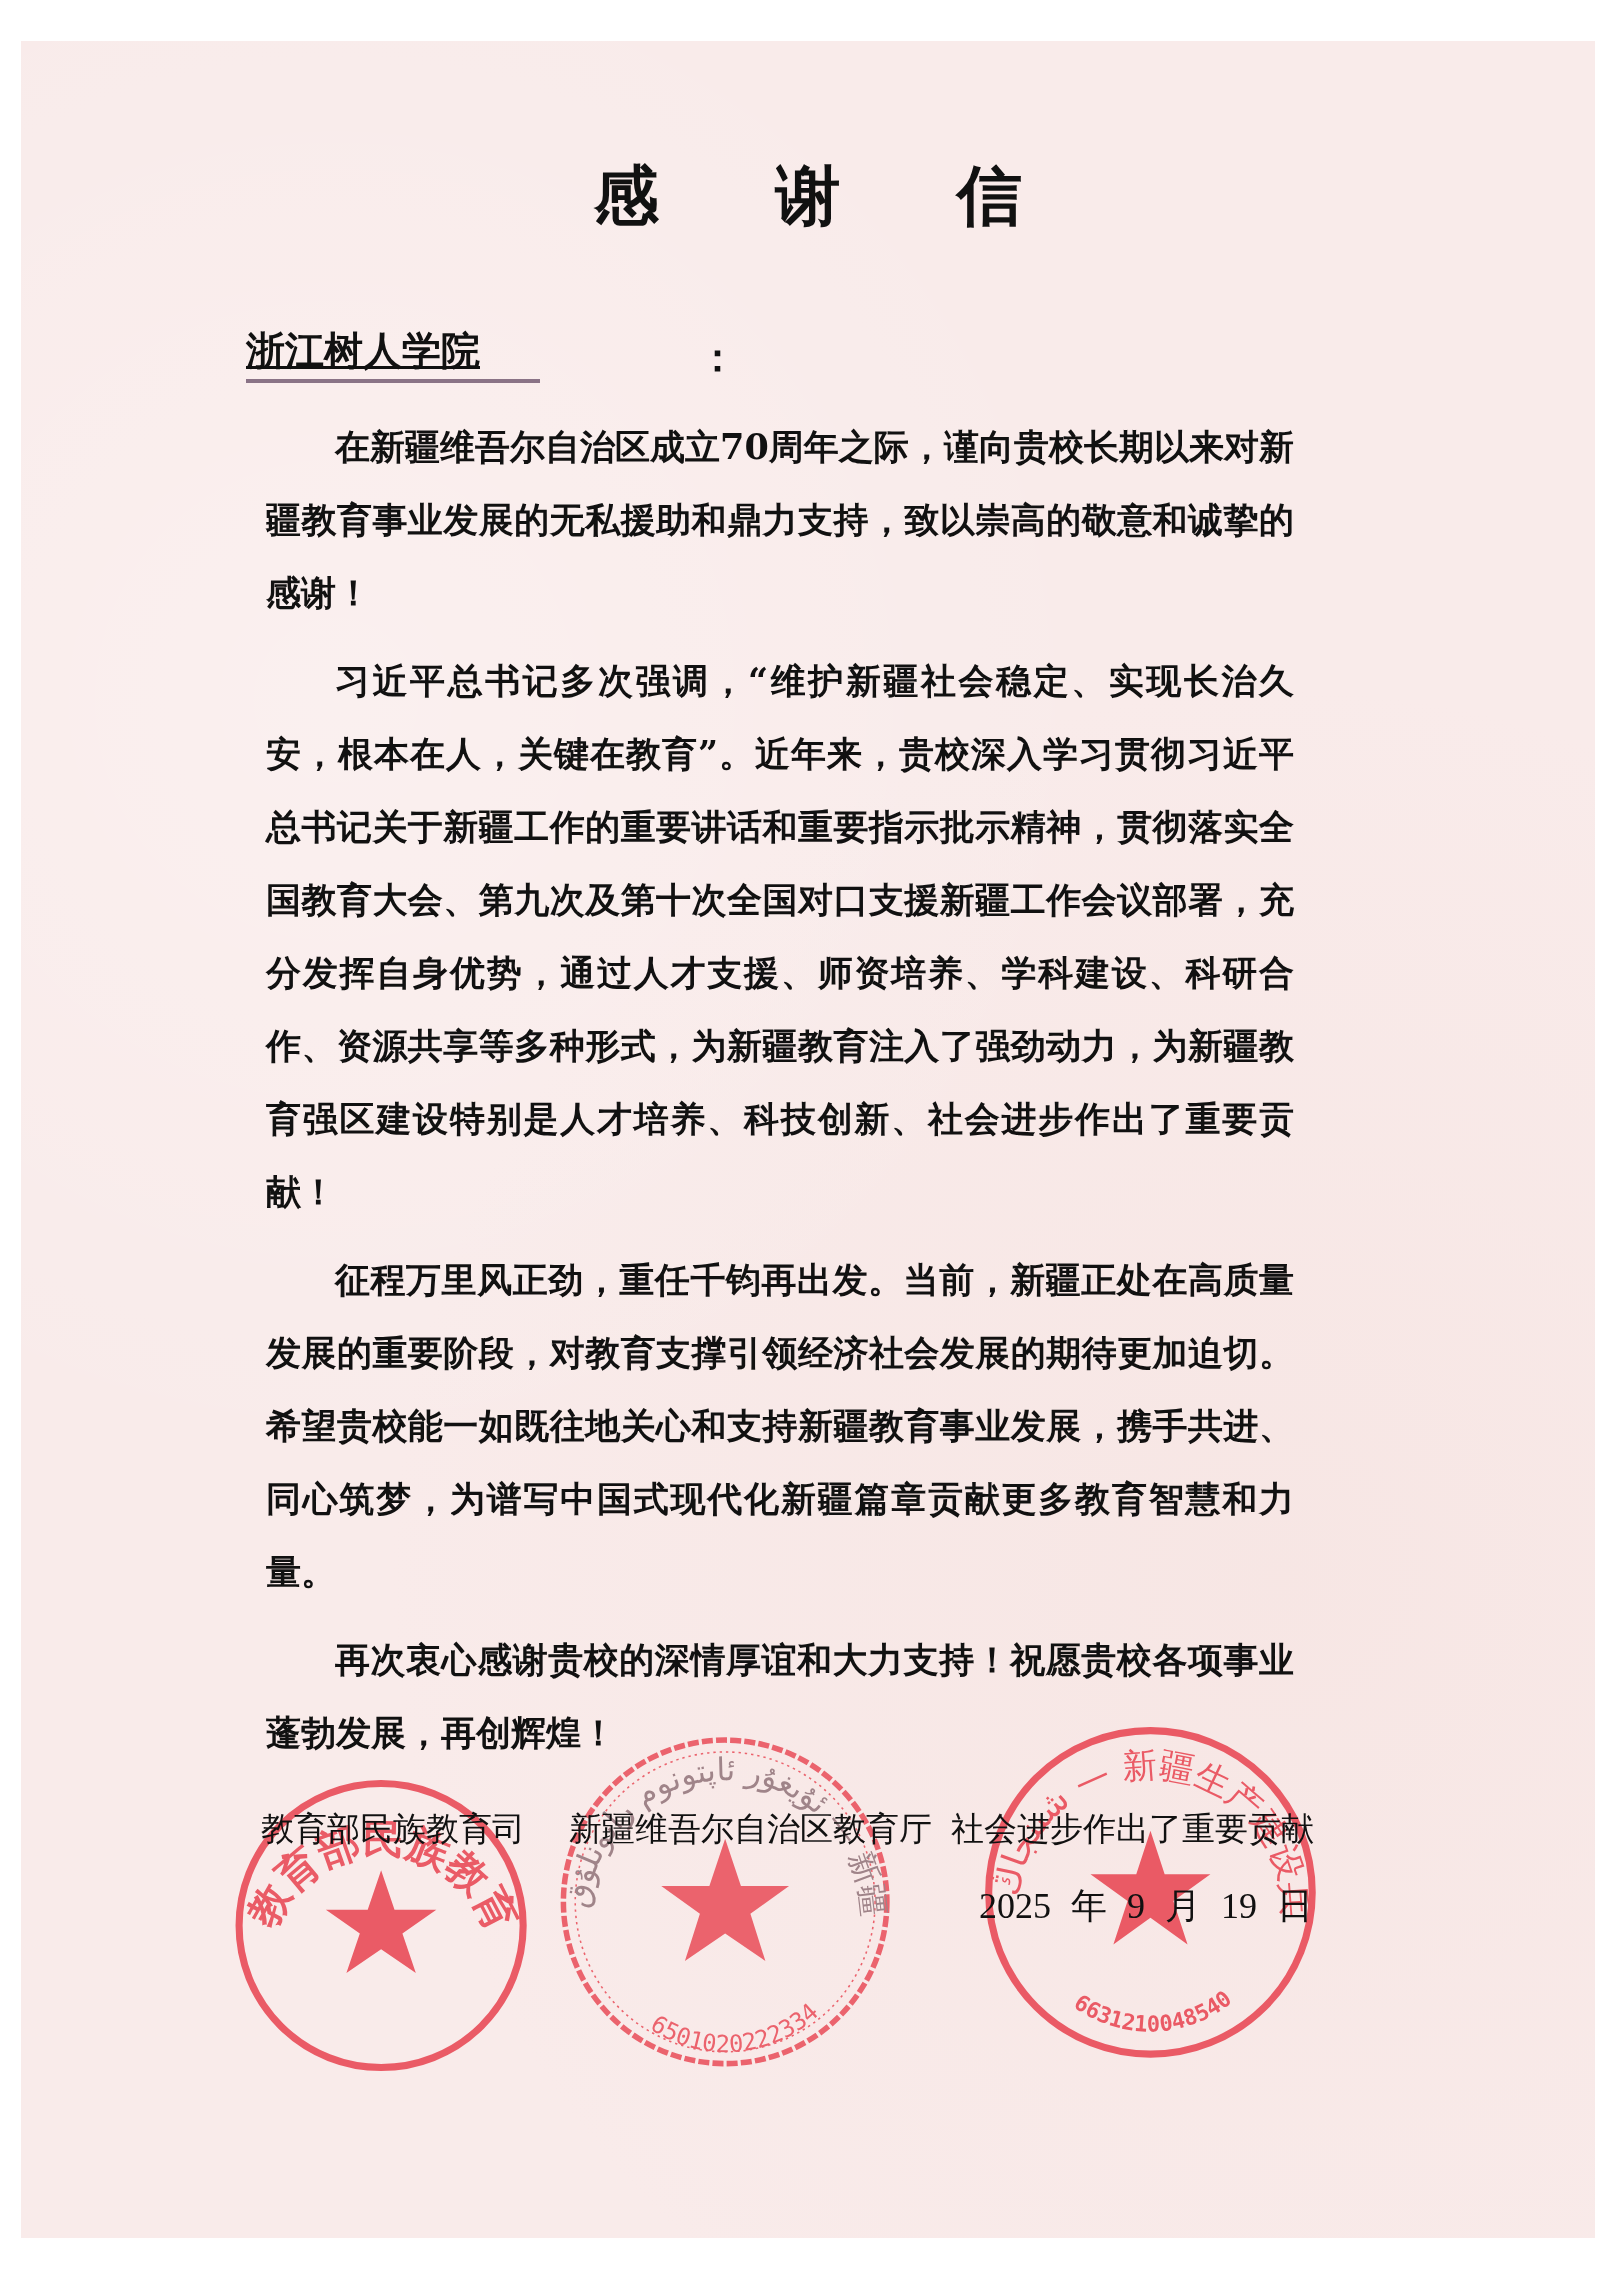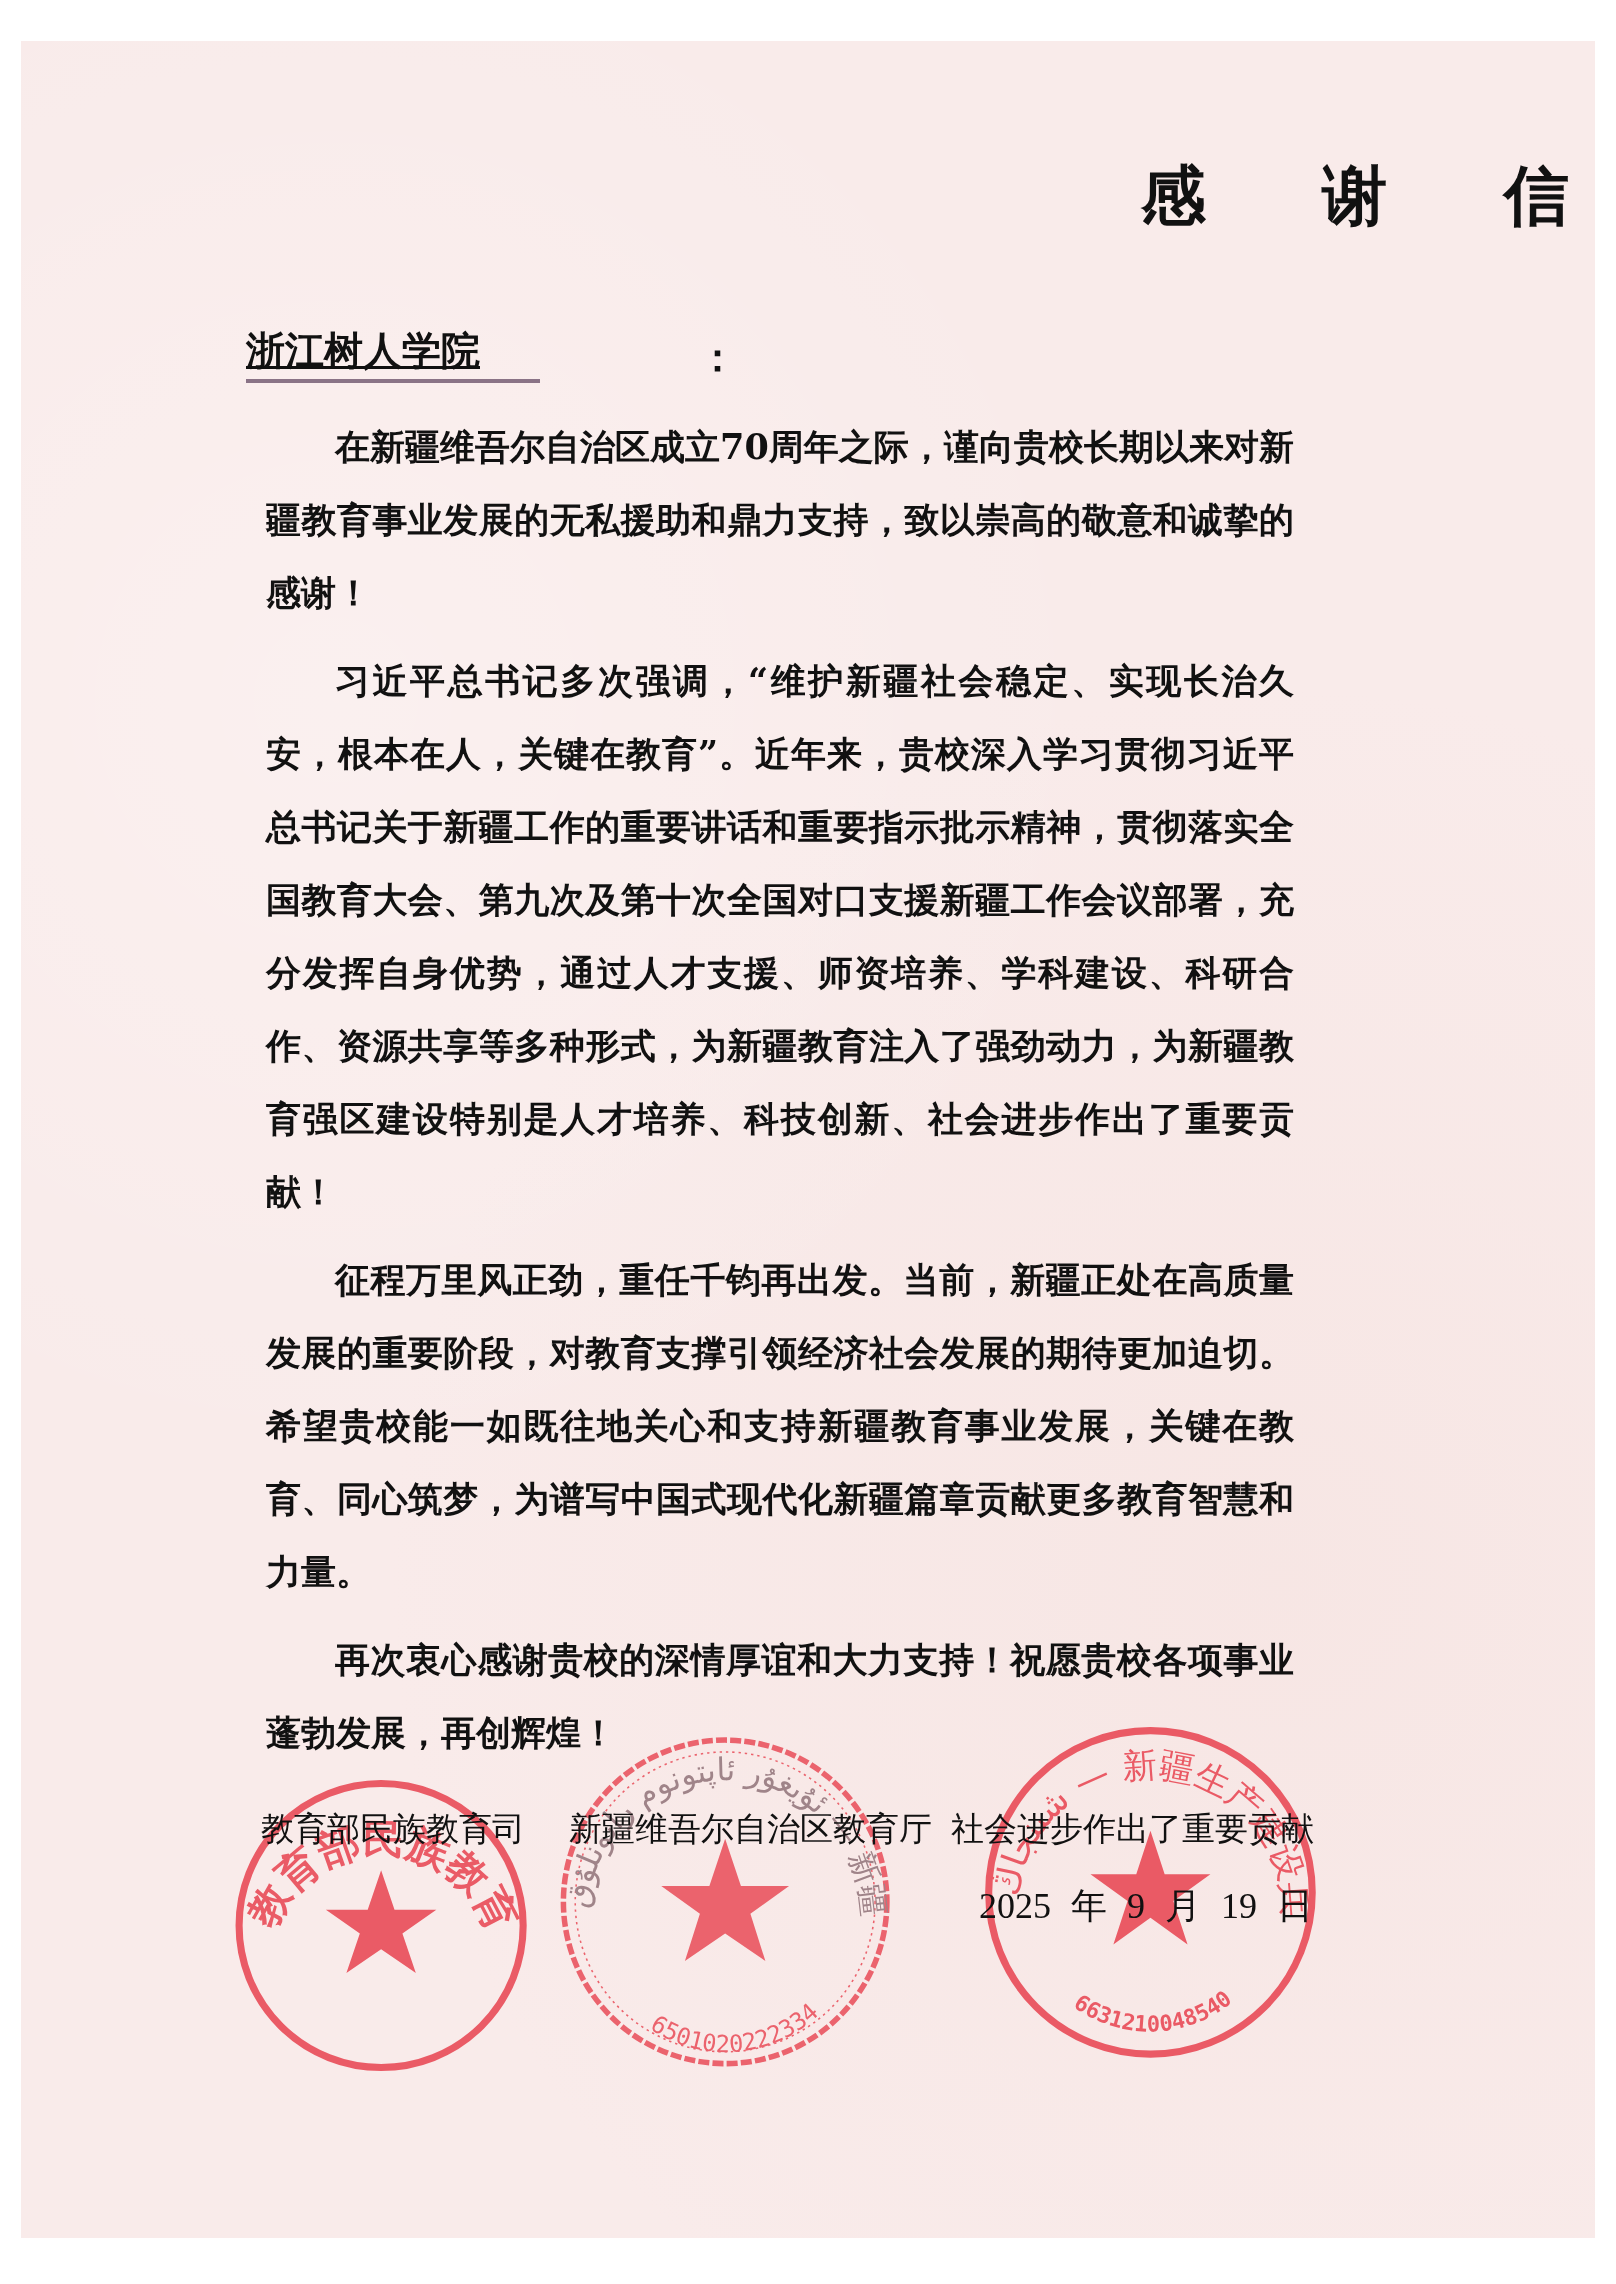--- a/index.html
+++ b/index.html
@@ -8,21 +8,21 @@
     font-family: "DejaVu Serif", "Liberation Serif", serif;
   }
   .paper {
     position:absolute; left:20.5px; top:41px; width:1574px; height:2197px;
     background:#f9ebea;
     background-image:
       radial-gradient(circle at 20% 30%, rgba(255,255,255,0.25) 0, rgba(255,255,255,0) 40%),
       radial-gradient(circle at 80% 70%, rgba(240,215,210,0.25) 0, rgba(240,215,210,0) 45%);
   }
   .title {
-    position:absolute; left:0; width:1616px; top:152px; text-align:right;
+    position:absolute; left:0; width:1616px; top:152px; text-align:center;
     font-size:65px; font-weight:bold; letter-spacing:47px; color:#111;
     font-family: "DejaVu Sans", sans-serif; text-indent:47px;
   }
   .salutation {
     position:absolute; left:246px; top:324px; font-size:39px; font-weight:bold; color:#111;
     font-family: "DejaVu Sans", sans-serif;
     text-decoration: underline;
   }
   .salutation-underline {
     position:absolute; left:246px; top:379px; width:294px; height:4px; background:#5a3f5a; opacity:0.7;
@@ -92,21 +92,21 @@
     <path id="arc3b" d="M 1335 2520 A 165 165 0 0 0 1580 2520" fill="none"></path>
     <text font-size="28" fill="#e8424f" font-family="DejaVu Sans Mono, monospace" font-weight="bold">
       <textPath href="#arc3b" startOffset="12%">6631210048540</textPath>
     </text>
   </g>
 </svg>
 
 <div class="body-text" style="top:395px;">
   <p class="para">在新疆维吾尔自治区成立70周年之际，谨向贵校长期以来对新疆教育事业发展的无私援助和鼎力支持，致以崇高的敬意和诚挚的感谢！</p>
   <p class="para">习近平总书记多次强调，“维护新疆社会稳定、实现长治久安，根本在人，关键在教育”。近年来，贵校深入学习贯彻习近平总书记关于新疆工作的重要讲话和重要指示批示精神，贯彻落实全国教育大会、第九次及第十次全国对口支援新疆工作会议部署，充分发挥自身优势，通过人才支援、师资培养、学科建设、科研合作、资源共享等多种形式，为新疆教育注入了强劲动力，为新疆教育强区建设特别是人才培养、科技创新、社会进步作出了重要贡献！</p>
-  <p class="para">征程万里风正劲，重任千钧再出发。当前，新疆正处在高质量发展的重要阶段，对教育支撑引领经济社会发展的期待更加迫切。希望贵校能一如既往地关心和支持新疆教育事业发展，关键在教育、同心筑梦，为谱写中国式现代化新疆篇章贡献更多教育智慧和力量。</p>
+  <p class="para">征程万里风正劲，重任千钧再出发。当前，新疆正处在高质量发展的重要阶段，对教育支撑引领经济社会发展的期待更加迫切。希望贵校能一如既往地关心和支持新疆教育事业发展，携手共进、同心筑梦，为谱写中国式现代化新疆篇章贡献更多教育智慧和力量。</p>
   <p class="para">再次衷心感谢贵校的深情厚谊和大力支持！祝愿贵校各项事业蓬勃发展，再创辉煌！</p>
 </div>
 
 <div class="signers">
   <span class="signer" style="left:24px;">教育部民族教育司</span>
   <span class="signer" style="left:332px;">新疆维吾尔自治区教育厅</span>
   <span class="signer" style="left:714px;">社会进步作出了重要贡献</span>
 </div>
 
 <div class="date">2025 年 9 月 19 日</div>

